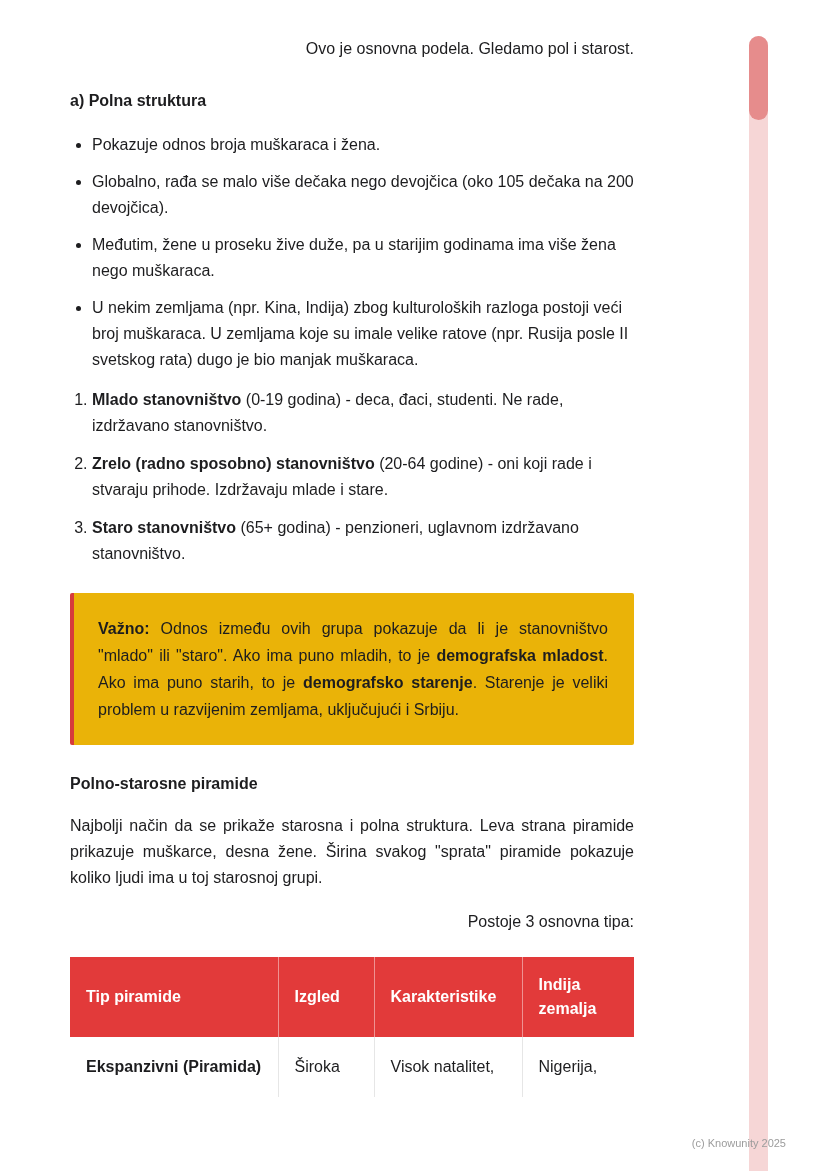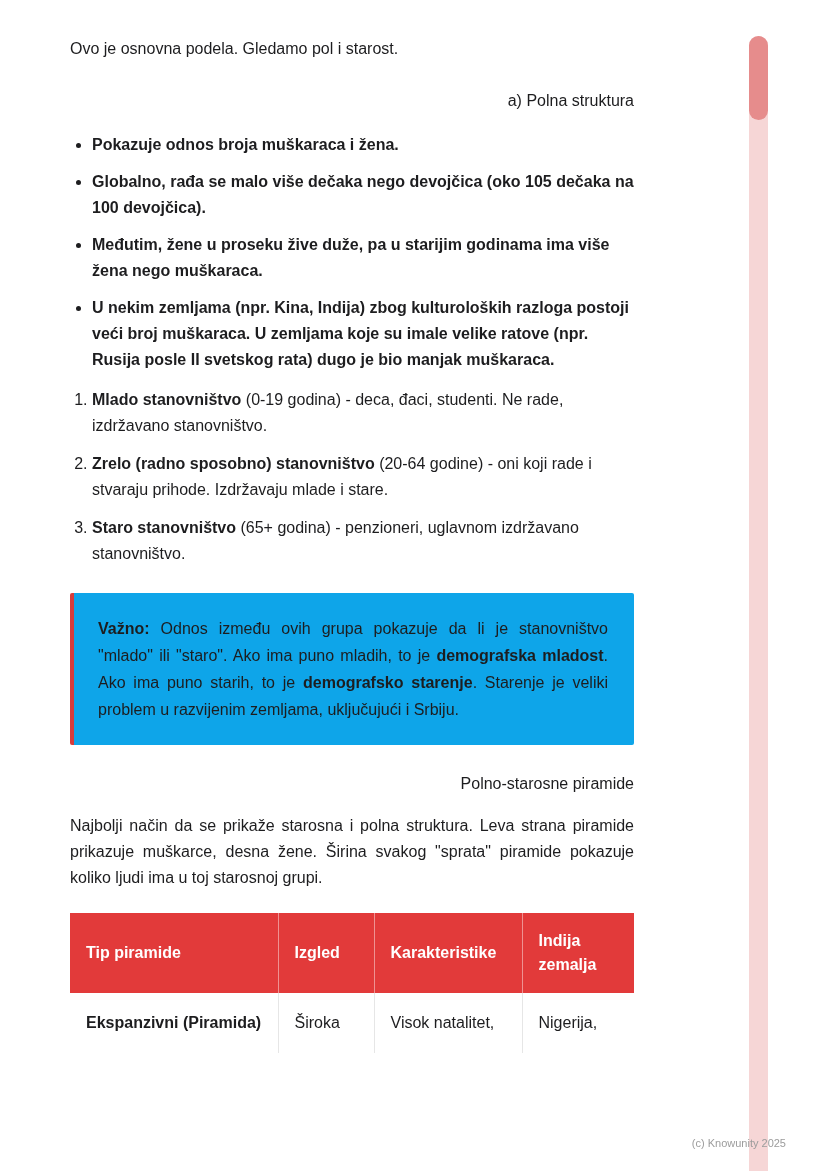--- a/index.html
+++ b/index.html
@@ -12,43 +12,41 @@
     overflow: hidden;
   }
   .content {
     position: absolute;
     left: 70px;
     top: 36px;
     width: 564px;
     font-size: 16px;
     line-height: 26px;
   }
-  .para { margin-bottom: 18px; }
+  .para { margin-bottom: 18px; text-align: right; }
   .heading {
     font-size: 16px;
-    font-weight: normal;
+    font-weight: bold;
     margin: 26px 0 16px 0;
-    text-align: right;
   }
   ul.bullets {
     margin: 18px 0 14px 0;
     padding-left: 22px;
     list-style: disc outside;
-    font-weight: bold;
   }
   ul.bullets li { margin-bottom: 11px; }
   ol.numbered {
     margin: 5px 0 8px 0;
     padding-left: 22px;
     list-style: decimal outside;
   }
   ol.numbered li { margin-bottom: 12px; }
   .callout {
     margin: 26px 0 8px 0;
-    background: #0ea5e9;
+    background: #eab308;
     border-left: 4px solid #d63c3c;
     border-radius: 2px;
     padding: 22px 26px 22px 24px;
   }
   .callout-text {
     text-align: justify;
     line-height: 27px;
   }
   .justified { text-align: justify; }
   table.pyramid-table {
@@ -115,41 +113,42 @@
 <body>
 
 <div class="content">
 
   <p class="para">Ovo je osnovna podela. Gledamo pol i starost.</p>
 
   <h3 class="heading">a) Polna struktura</h3>
 
   <ul class="bullets">
     <li>Pokazuje odnos broja muškaraca i žena.</li>
-    <li>Globalno, rađa se malo više dečaka nego devojčica (oko 105 dečaka na 100 devojčica).</li>
+    <li>Globalno, rađa se malo više dečaka nego devojčica (oko 105 dečaka na 200 devojčica).</li>
     <li>Međutim, žene u proseku žive duže, pa u starijim godinama ima više žena nego muškaraca.</li>
     <li>U nekim zemljama (npr. Kina, Indija) zbog kulturoloških razloga postoji veći broj muškaraca. U zemljama koje su imale velike ratove (npr. Rusija posle II svetskog rata) dugo je bio manjak muškaraca.</li>
   </ul>
 
 
 
   <ol class="numbered">
     <li><strong>Mlado stanovništvo</strong><span> (0-19 godina) - deca, đaci, studenti. Ne rade, izdržavano stanovništvo.</span></li>
     <li><strong>Zrelo (radno sposobno) stanovništvo</strong><span> (20-64 godine) - oni koji rade i stvaraju prihode. Izdržavaju mlade i stare.</span></li>
     <li><strong>Staro stanovništvo</strong><span> (65+ godina) - penzioneri, uglavnom izdržavano stanovništvo.</span></li>
   </ol>
 
   <div class="callout">
     <p class="callout-text"><strong>Važno:</strong><span> Odnos između ovih grupa pokazuje da li je stanovništvo "mlado" ili "staro". Ako ima puno mladih, to je </span><strong>demografska mladost</strong><span>. Ako ima puno starih, to je </span><strong>demografsko starenje</strong><span>. Starenje je veliki problem u razvijenim zemljama, uključujući i Srbiju.</span></p>
   </div>
 
   <h3 class="heading">Polno-starosne piramide</h3>
 
   <p class="para justified">Najbolji način da se prikaže starosna i polna struktura. Leva strana piramide prikazuje muškarce, desna žene. Širina svakog "sprata" piramide pokazuje koliko ljudi ima u toj starosnoj grupi.</p>
 
+  <p class="para">Postoje 3 osnovna tipa:</p>
 
   <table class="pyramid-table">
     <colgroup>
       <col class="col-type">
         <col class="col-izgled">
         <col class="col-karakteristike">
         <col class="col-primeri">
     </colgroup>
     <thead>
       <tr>

